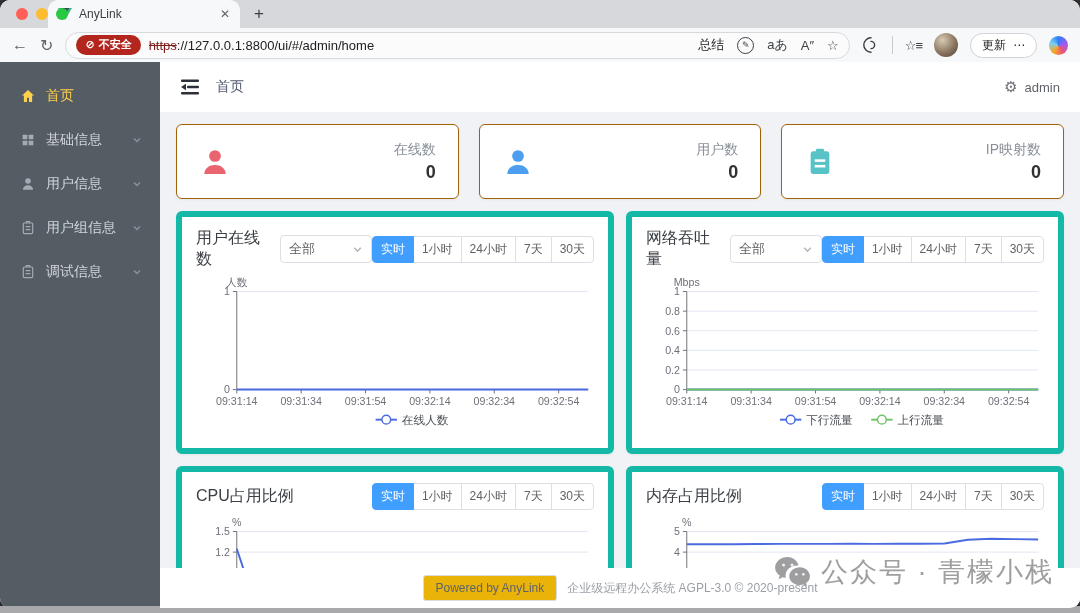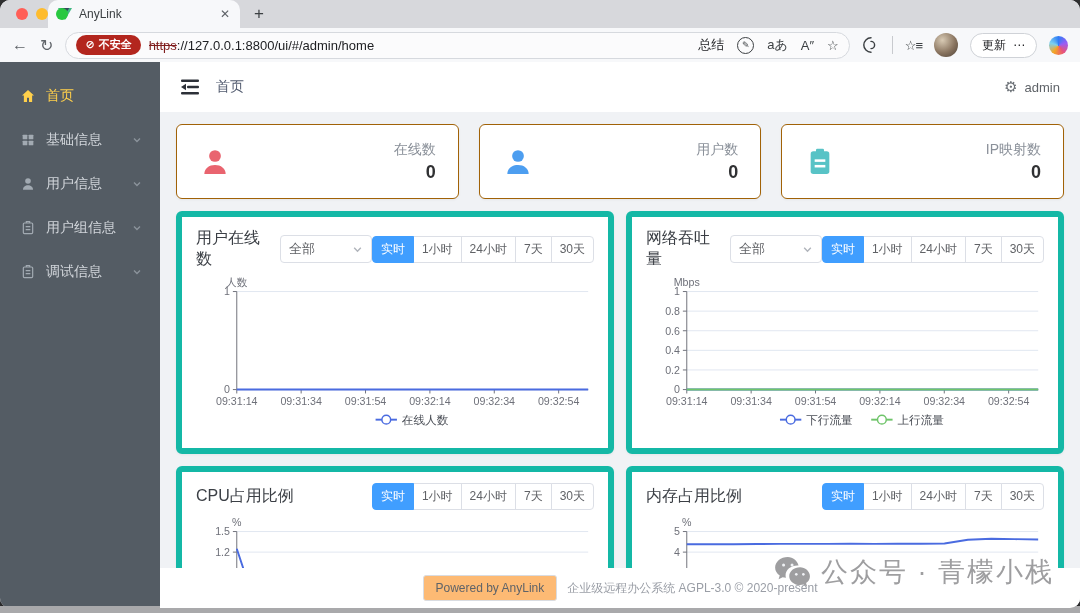--- a/index.html
+++ b/index.html
@@ -77,21 +77,21 @@
   .range-group { margin-left:auto; display:flex; }
   .rbtn { font-family:inherit; font-size:12px; color:#606266; background:#fff; border:1px solid #dcdfe6;
           padding:4px 8px; margin-left:-1px; cursor:pointer; white-space:nowrap; }
   .rbtn:first-child { border-radius:4px 0 0 4px; margin-left:0; }
   .rbtn:last-child { border-radius:0 4px 4px 0;padding-left:8px; }
   .rbtn.active { background:#409EFF; border-color:#409EFF; color:#fff; position:relative; z-index:1; }
   .chart svg { display:block; }
 
   .footer { position:absolute; left:0; right:0; bottom:0; height:40px; background:#fff; z-index:5;
             display:flex; align-items:center; justify-content:center; gap:10px; }
-  .powered { border:1px solid #d9dce1; border-radius:3px; padding:5px 12px; font-size:12px; color:#5f6368; background:#fdba74; }
+  .powered { border:1px solid #d9dce1; border-radius:3px; padding:5px 12px; font-size:12px; color:#5f6368; background:#eab308; }
   .foot-info { font-size:12px; color:#9a9ea6; }
   .watermark { position:absolute; right:26px; bottom:18px; z-index:8; display:flex; align-items:center;
                gap:9px; color:#9e9ea0; font-size:27px; letter-spacing:2px; }
 </style>
 </head>
 <body>
 
 <div class="window">
 
   <div class="tabstrip">

